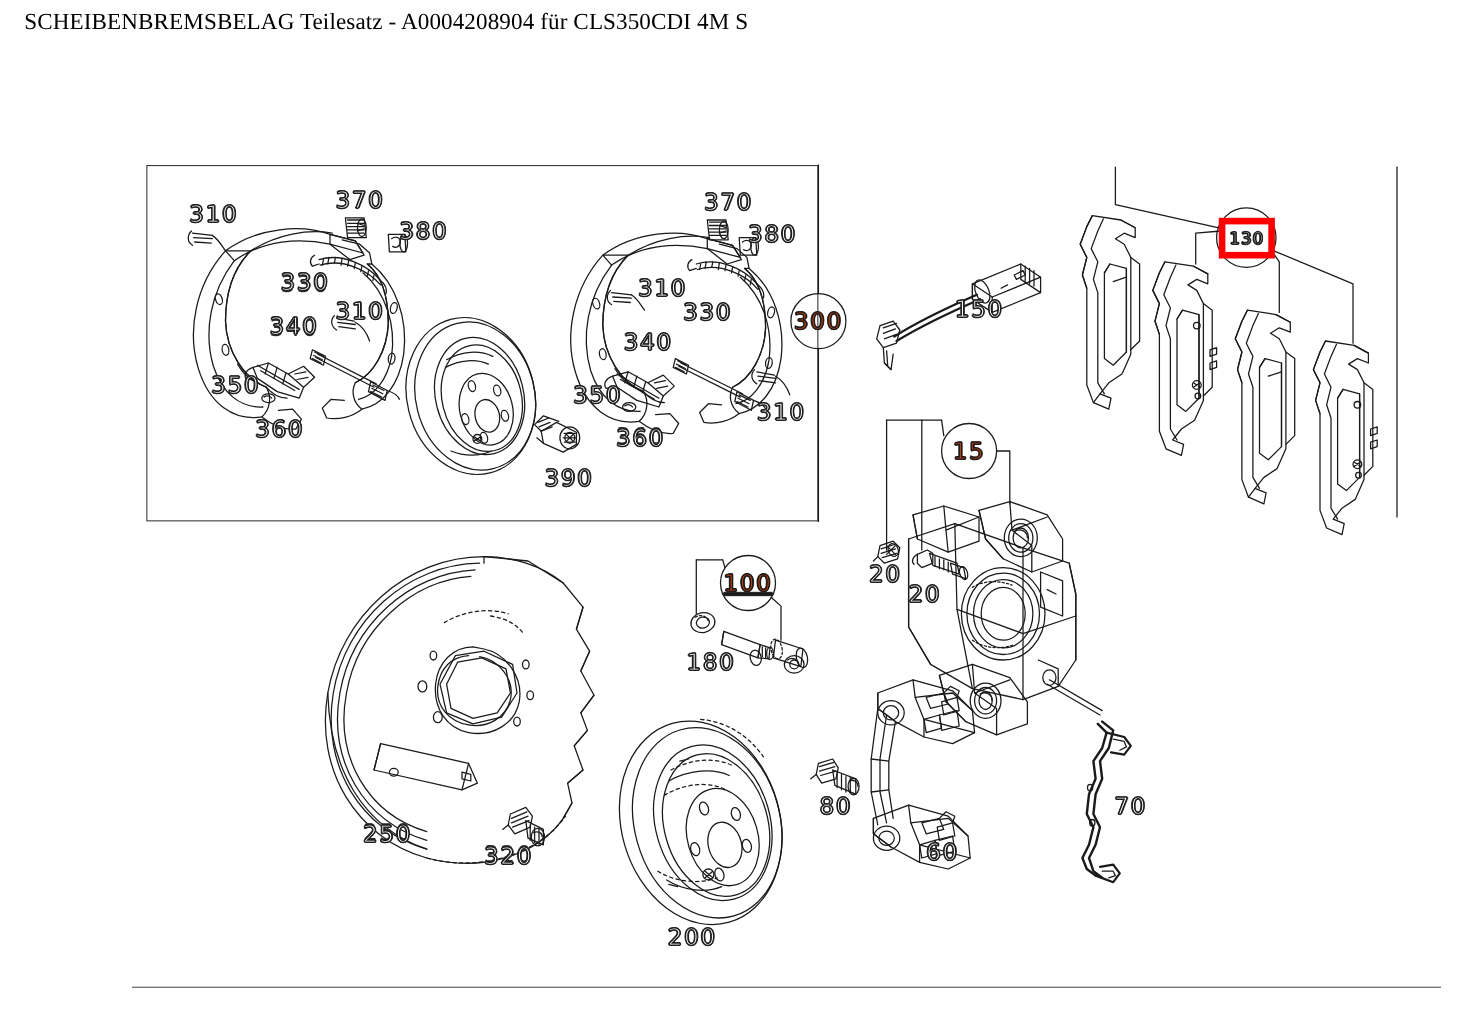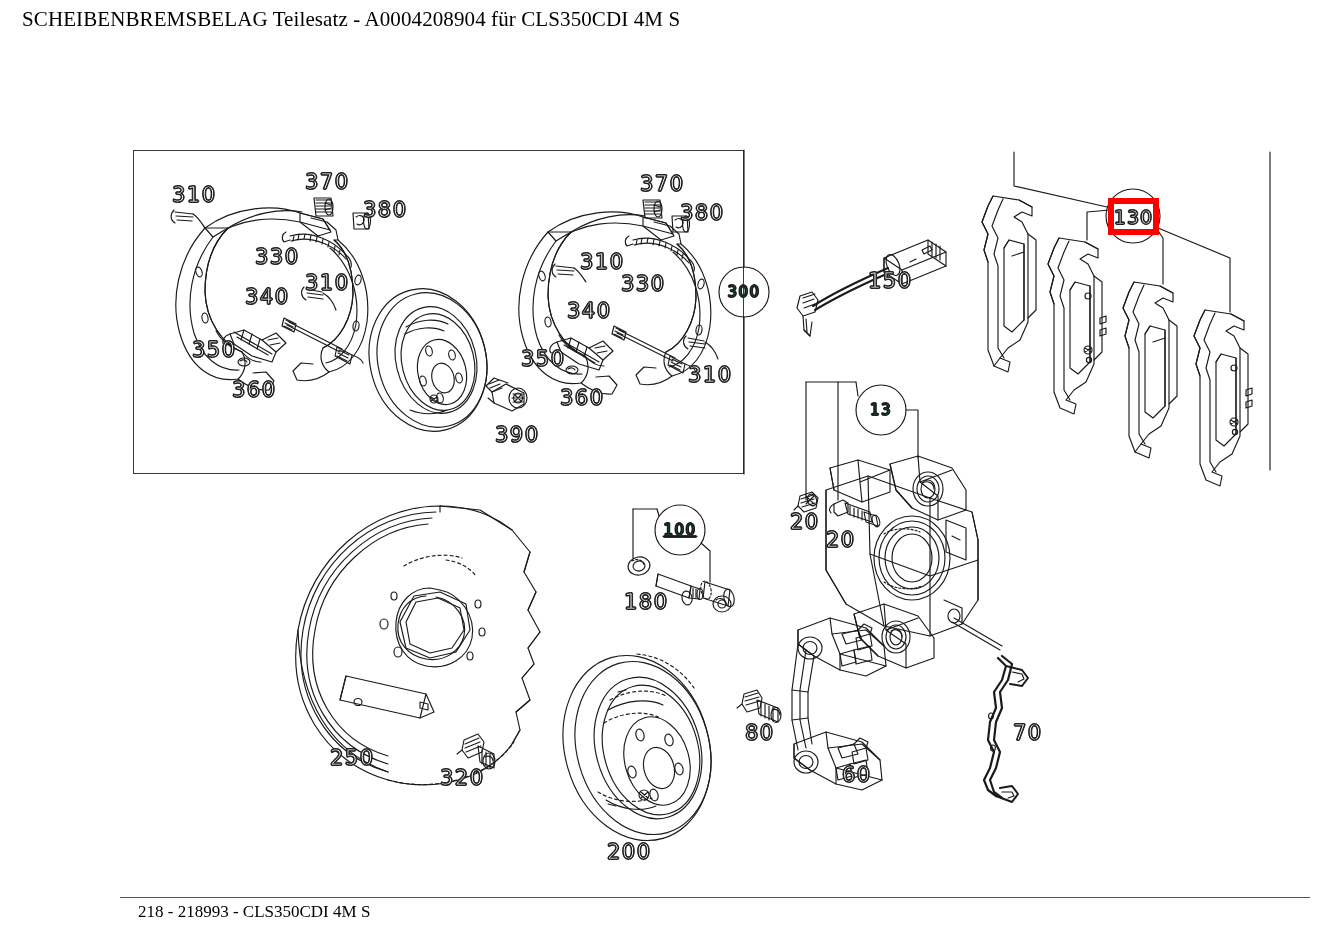--- a/index.html
+++ b/index.html
@@ -73,23 +73,23 @@
     text-shadow:
       -1px 0 0 #2b2b2b,  1px 0 0 #2b2b2b,
        0 -1px 0 #2b2b2b, 0  1px 0 #2b2b2b;
     white-space: nowrap;
     user-select: none;
   }
   
   .callout-label {
     position: absolute;
     font-family: "DejaVu Sans", sans-serif;
-    font-size: 15px;
+    font-size: 21px;
     letter-spacing: 1.5px;
-    color: #0f766e;
+    color: #c2410c;
     -webkit-text-stroke: 1.1px #1a1a1a;
     text-shadow:
       -1px 0 0 #2b2b2b,  1px 0 0 #2b2b2b,
        0 -1px 0 #2b2b2b, 0  1px 0 #2b2b2b;
     white-space: nowrap;
     user-select: none;
     transform: translate(-50%, -50%);
   }
   
   #highlight-130 {
@@ -103,21 +103,21 @@
     position: absolute;
     left: 6px; top: 6px;
     right: 6px; bottom: 6px;
     background: #ffffff;
   }
   #highlight-130 .txt {
     position: absolute;
     left: 50%; top: 50%;
     transform: translate(-50%, -50%);
     font-family: "DejaVu Sans", sans-serif;
-    font-size: 19px;
+    font-size: 15px;
     letter-spacing: 1px;
     color: #ffffff;
     -webkit-text-stroke: 1.1px #1a1a1a;
     text-shadow:
       -1px 0 0 #2b2b2b,  1px 0 0 #2b2b2b,
        0 -1px 0 #2b2b2b, 0  1px 0 #2b2b2b;
     white-space: nowrap;
   }
 </style>
 </head>
@@ -735,25 +735,24 @@
   <div class="plabel" style="left:790px;  top:512px;">20</div>
   <div class="plabel" style="left:826px;  top:530px;">20</div>
   <div class="plabel" style="left:624px;  top:592px;">180</div>
   <div class="plabel" style="left:330px;  top:748px;text-align:right;">250</div>
   <div class="plabel" style="left:440px;  top:768px;">320</div>
   <div class="plabel" style="left:607px;  top:842px;">200</div>
   <div class="plabel" style="left:745px;  top:723px;">80</div>
   <div class="plabel" style="left:818px;  top:765px;margin-left:24px;">60</div>
   <div class="plabel" style="left:1013px; top:723px;">70</div>
 
-  <div class="callout-label" style="left:881px;  top:410px;">13</div>
+  <div class="callout-label" style="left:881px;  top:410px;">15</div>
   <div class="callout-label" style="left:680px;  top:530px;text-decoration:underline;">100</div>
   <div class="callout-label" style="left:744px;  top:292px;">300</div>
 
   <div id="highlight-130">
     <div class="inner"></div>
     <div class="txt">130</div>
   </div>
 
   <div id="footer-rule"></div>
-  <div id="footer-text">218 - 218993 - CLS350CDI 4M S</div>
 
 </div>
 
 </body></html>

